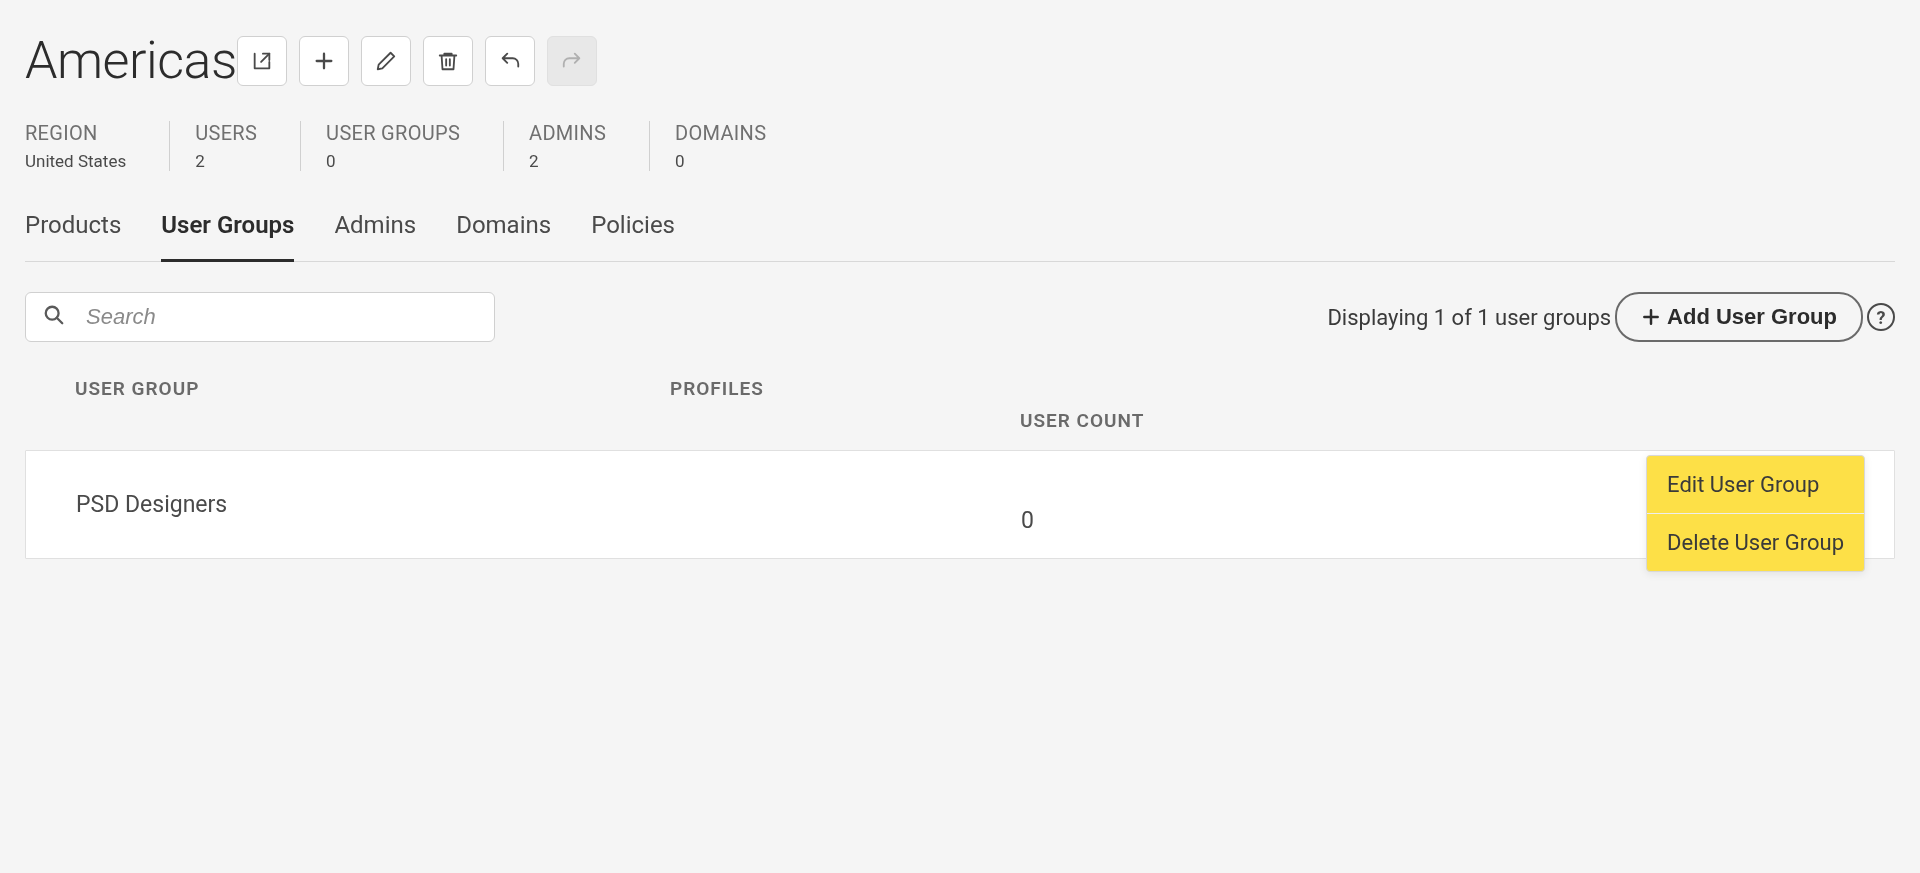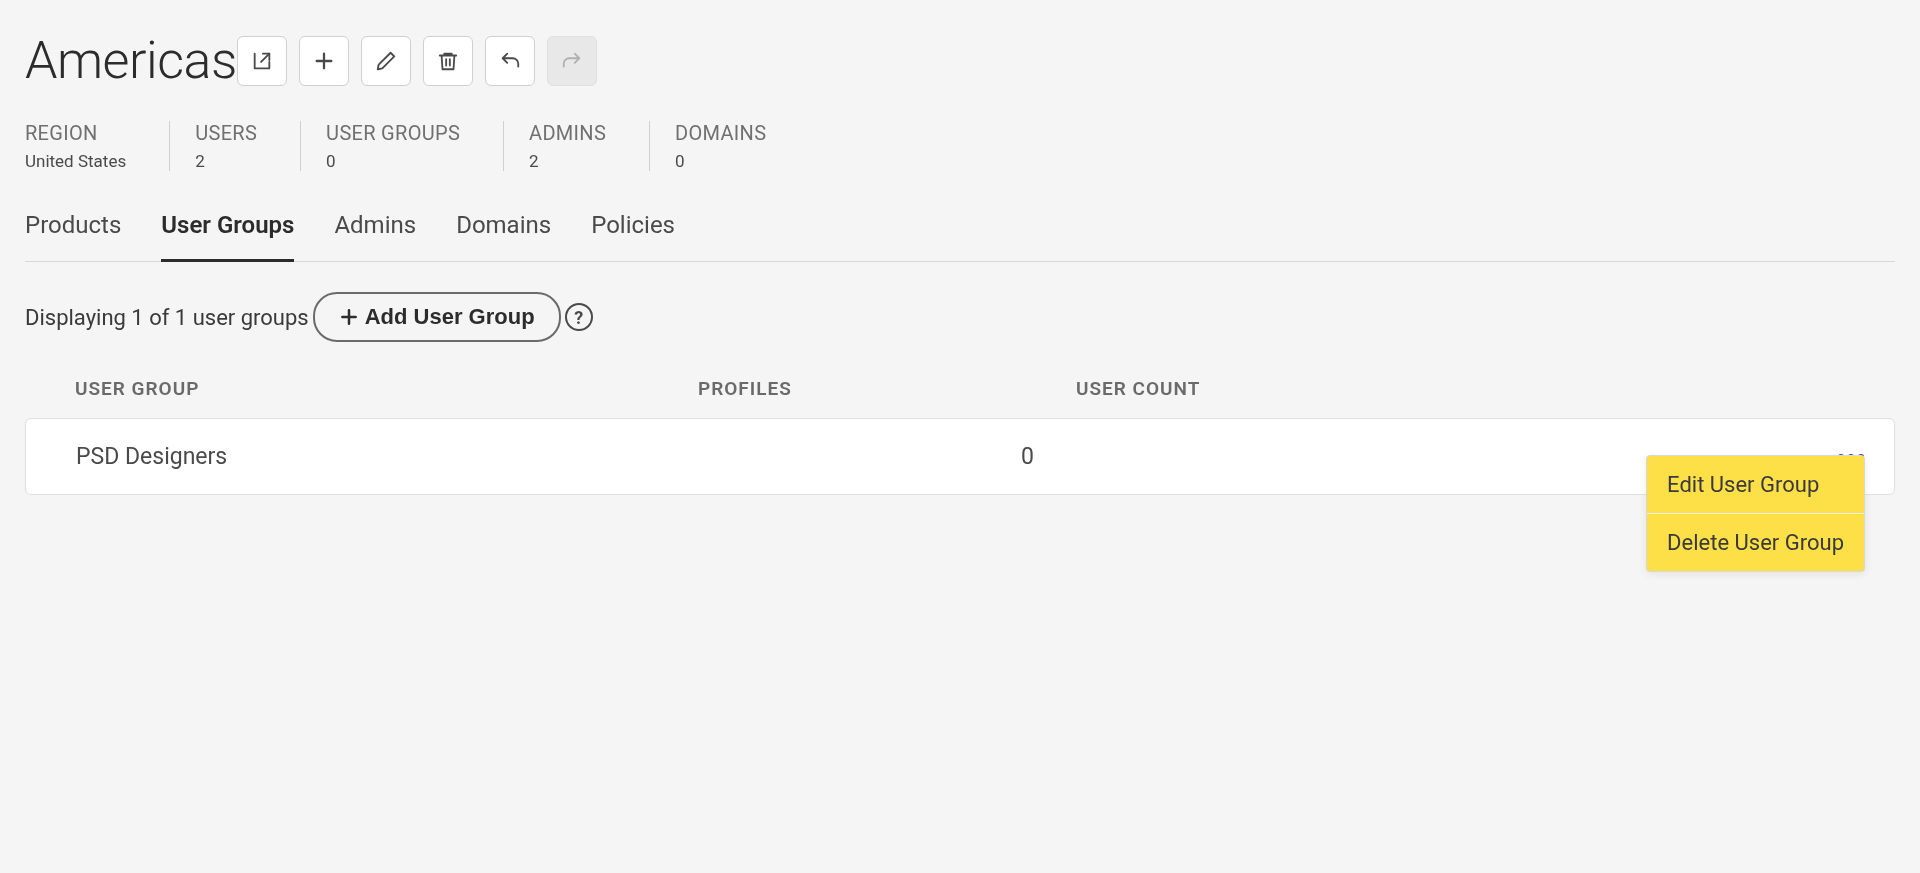--- a/index.html
+++ b/index.html
@@ -167,43 +167,43 @@
       font-weight: 700;
       color: #4a4a4a;
       cursor: pointer;
     }
     .table-wrapper {
       position: relative;
     }
     .table-header {
       display: flex;
       padding: 0 20px 18px 50px;
-      gap: 28px;
     }
     .col-header {
       font-size: 19px;
       font-weight: 600;
       letter-spacing: 1px;
       color: #6a6a6a;
     }
     .col-group {
       flex: 0 0 595px;
     }
     .col-profiles {
       flex: 0 0 350px;
     }
     .col-count {
       flex: 1;
+      margin-top: 32px;
     }
     .table-row {
       display: flex;
       align-items: center;
       background: white;
       border: 1px solid #e0e0e0;
-      border-radius: 6px;
+      border-radius: 1px;
       padding: 24px 20px 24px 50px;
       position: relative;
     }
     .cell {
       font-size: 23px;
       color: #4a4a4a;
     }
     .more-btn {
       position: absolute;
       right: 30px;
@@ -307,20 +307,29 @@
 
 <div class="tabs-row">
   <div class="tab">Products</div>
   <div class="tab active">User Groups</div>
   <div class="tab">Admins</div>
   <div class="tab">Domains</div>
   <div class="tab">Policies</div>
 </div>
 
 <div class="controls-row">
+  <div class="search-wrapper">
+    <span class="search-icon">
+      <svg width="22" height="22" viewBox="0 0 24 24" fill="none" stroke="#5a5a5a" stroke-width="2.5" stroke-linecap="round">
+          <circle cx="10" cy="10" r="7"></circle>
+          <path d="M15 15 L21 21"></path>
+        </svg>
+    </span>
+    <input class="search-input" type="text" placeholder="Search" style="">
+  </div>
   <div class="controls-right">
     <span class="display-text">Displaying 1 of 1 user groups</span>
     <button class="add-group-btn">
       <svg viewBox="0 0 24 24" fill="none" stroke="#2c2c2c" stroke-width="3" stroke-linecap="round">
           <path d="M12 4 L12 20 M4 12 L20 12"></path>
         </svg>
       <span>Add User Group</span>
     </button>
     <div class="help-btn">?</div>
   </div>

